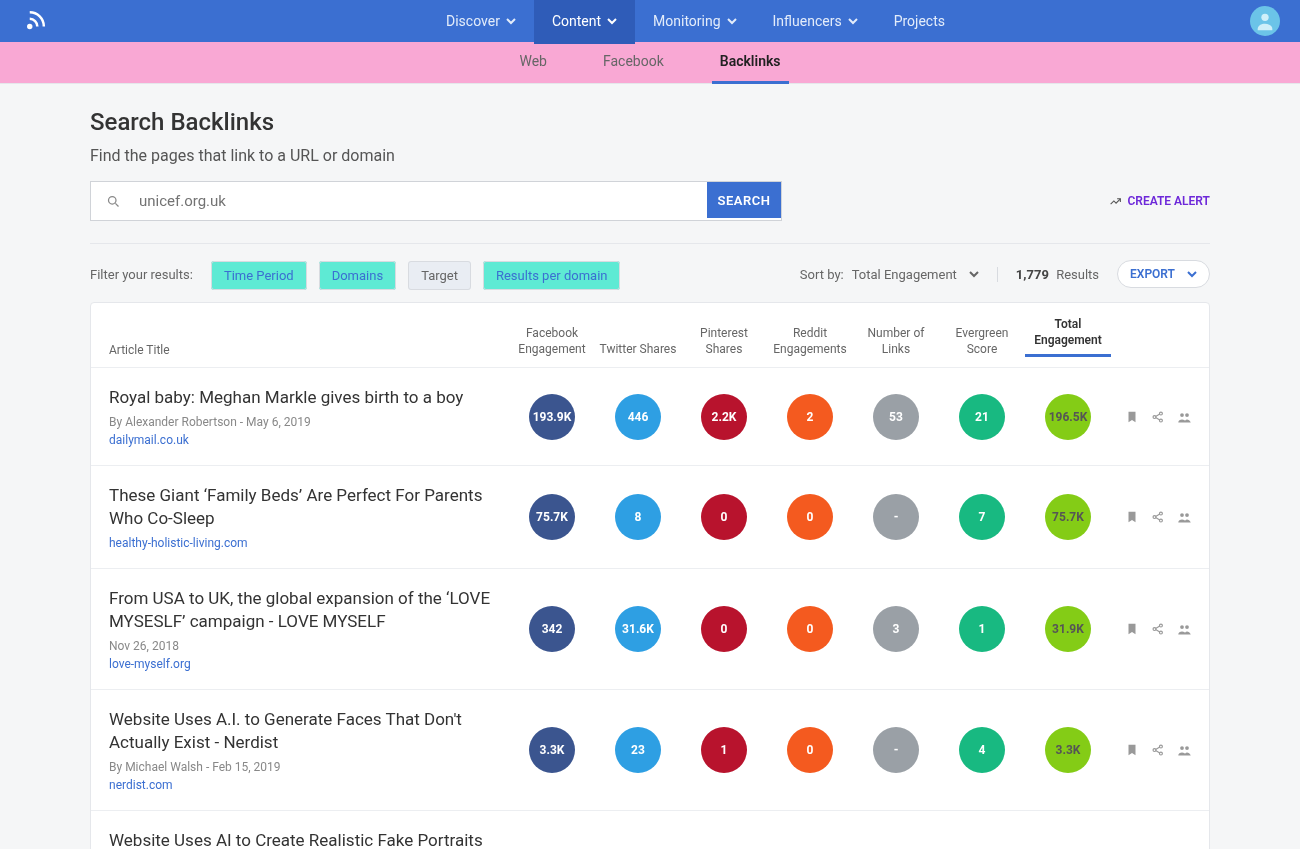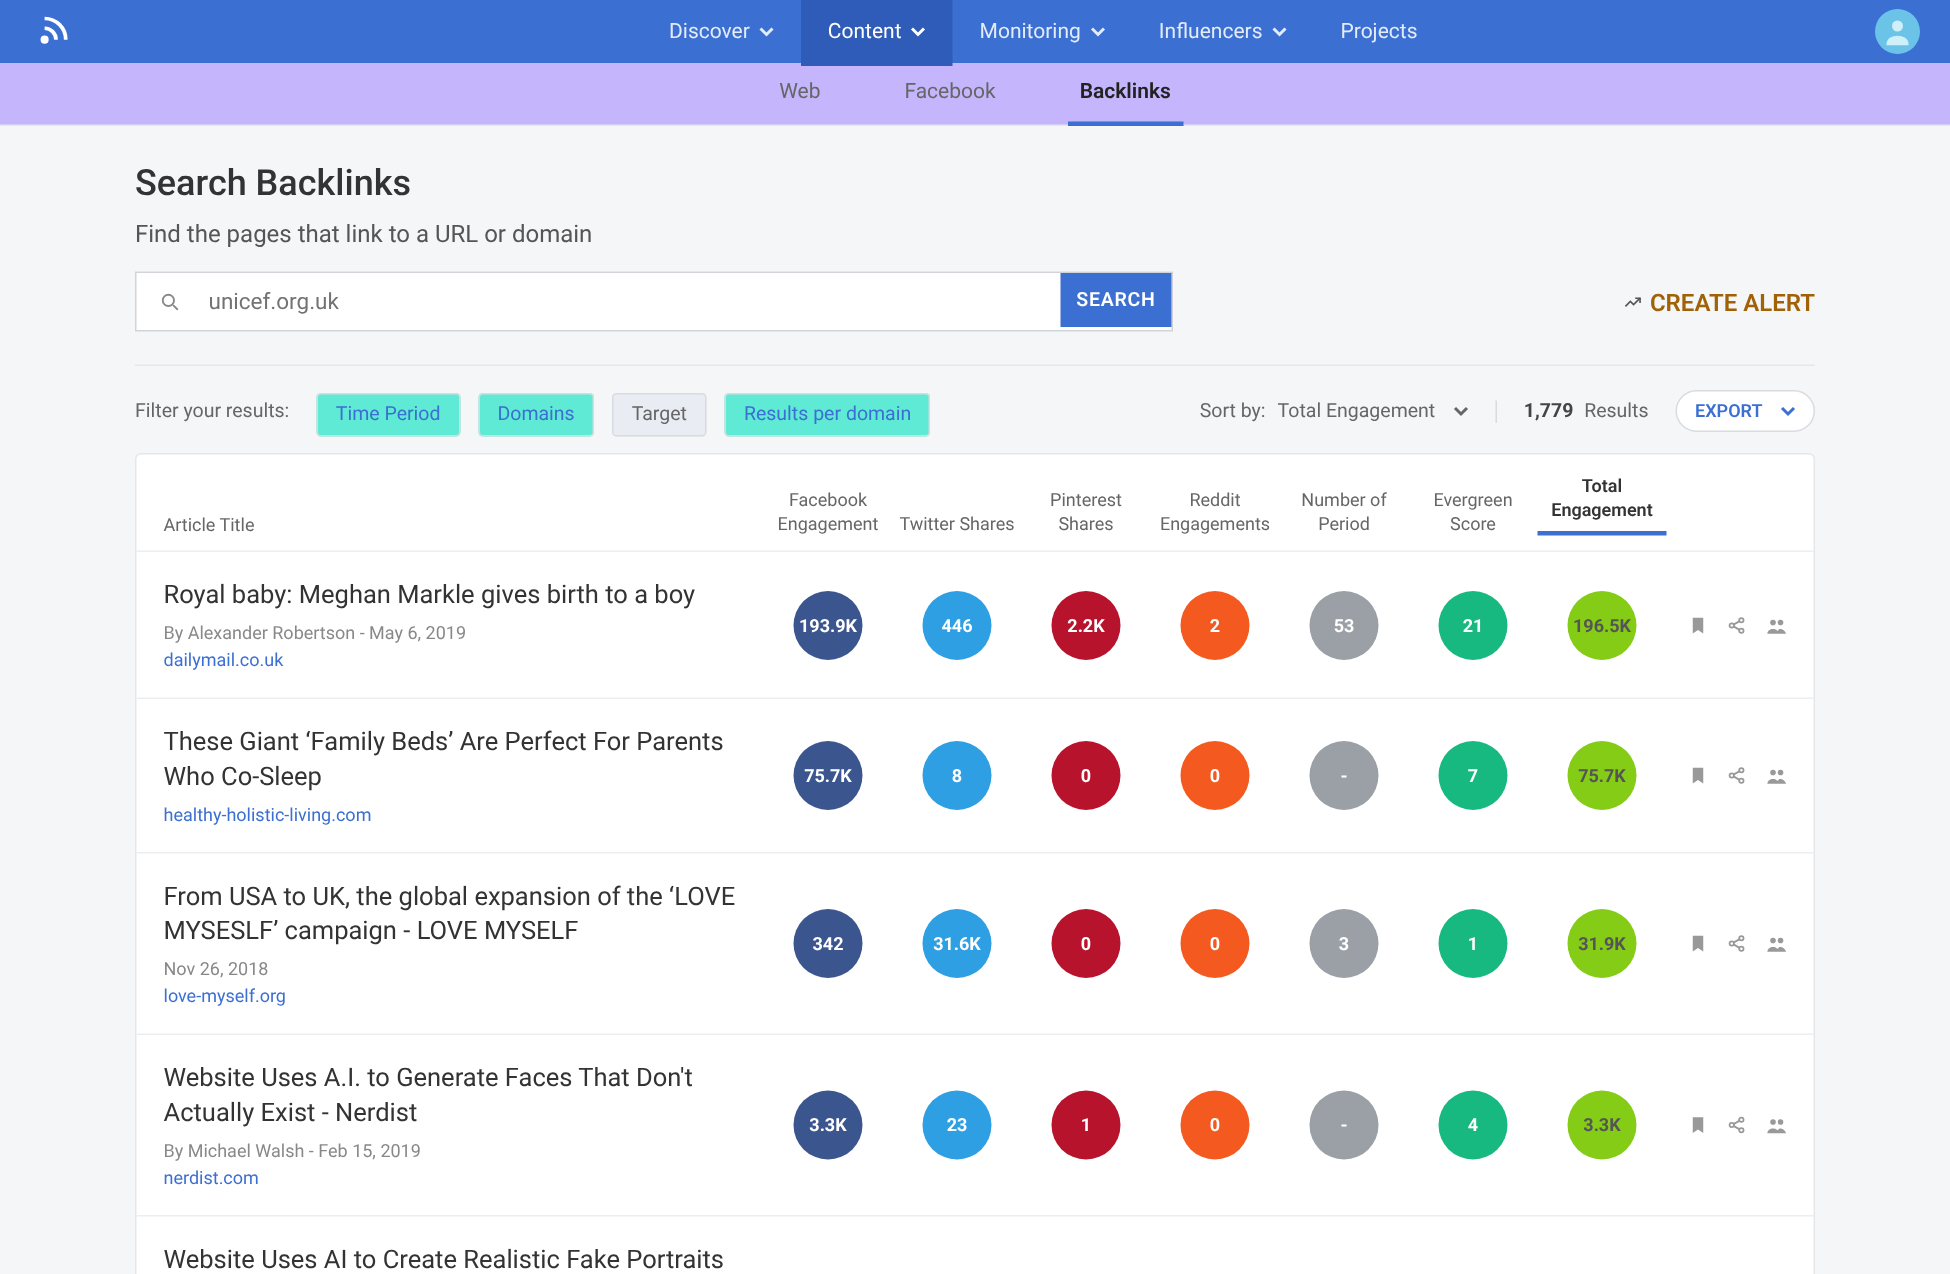--- a/index.html
+++ b/index.html
@@ -4,32 +4,32 @@
 <style>
 * { margin: 0; padding: 0; box-sizing: border-box; font-family: -apple-system, BlinkMacSystemFont, "Segoe UI", Roboto, Helvetica, Arial, sans-serif; }
 body { background: #f5f6f7; color: #444; }
 .topbar { background: #3b6fd1; height: 42px; display: flex; align-items: center; padding: 0 20px; }
 .logo-icon { width: 28px; height: 28px; color: #fff; display:flex; align-items:center; }
 .topnav { display: flex; margin-left: 380px; }
 .navitem { color: #e3ecfa; font-size: 14px; padding: 0 18px; height: 46px; display: flex; align-items: center; cursor: pointer; position:relative;}
 .navitem.active { background: #2f5cb8; color:#fff;}
 .chevd { width:10px; height:10px; margin-left:6px; fill:none; stroke:currentColor; stroke-width:2;}
 .avatar { margin-left:auto; width:30px; height:30px; border-radius:50%; background:#6bc4e8; display:flex; align-items:center; justify-content:center;}
-.subtabs { background:#c4b5fd; height:42px; border-bottom:1px solid #e5e7eb; display:flex; align-items:center; justify-content:center; gap:40px;}
+.subtabs { background:#f9a8d4; height:42px; border-bottom:1px solid #e5e7eb; display:flex; align-items:center; justify-content:center; gap:40px;}
 .subtab { font-size:14px; color:#666; height:42px; display:flex; align-items:center; cursor:pointer; border-bottom:3px solid transparent; padding:0 8px;}
 .subtab.active { color:#222; font-weight:600; border-bottom-color:#3b6fd1;}
 .page { max-width:1160px; margin:0 auto; padding:24px 20px;}
 .h1 { font-size:24px; font-weight:500; color:#333; margin-bottom:10px;}
 .sub { font-size:16px; color:#555; margin-bottom:16px;}
 .searchrow { display:flex; align-items:center;}
 .searchbox { flex:0 0 692px; display:flex; border:1px solid #d0d3d8; background:#fff;}
 .searchicon { width:44px; display:flex; align-items:center; justify-content:center; color:#888;}
 .searchinput { border:none; outline:none; font-size:15px; flex:1; padding:10px 4px; color:#737373;}
 .searchbtn { background:#3b6fd1; color:#fff; border:none; width:74px; height:36px; font-size:13px; font-weight:600; letter-spacing:.5px; cursor:pointer;}
-.alert { margin-left:auto; font-size:16px; color:#a16207; font-weight:600; display:flex; align-items:center; gap:5px; cursor:pointer;}
+.alert { margin-left:auto; font-size:12px; color:#6d28d9; font-weight:600; display:flex; align-items:center; gap:5px; cursor:pointer;}
 .divider { border:none; border-top:1px solid #e5e7eb; margin:22px 0 16px;}
 .filterrow { display:flex; align-items:center; margin-bottom:14px;}
 .filterlabel { font-size:13px; color:#666; margin-right:18px;}
 .chip { font-size:13px; background:#5eead4; border:1px solid #d8dbe0; border-radius:3px; padding:6px 12px; margin-right:12px; cursor:pointer;}
 .chip.blue { color:#3b6fd1; }
 .chip.sel { background:#e9edf3; color:#666; }
 .sortby { margin-left:auto; font-size:13px; color:#666; display:flex; align-items:center; gap:6px; cursor:pointer;}
 .resultcount { font-size:13px; color:#666; margin:0 18px; border-left:1px solid #d8dbe0; padding-left:18px;}
 .resultcount b{ font-weight:700; color:#444;}
 .export { font-size:12px; font-weight:600; color:#3b6fd1; background:#fff; border:1px solid #d8dbe0; border-radius:14px; padding:6px 12px; display:flex; align-items:center; gap:6px; cursor:pointer;}
@@ -160,21 +160,21 @@
     </div>
   </div>
 
   <div class="table">
     <div class="thead">
       <div class="th-title">Article Title</div>
       <div class="th">Facebook Engagement</div>
       <div class="th">Twitter Shares</div>
       <div class="th">Pinterest Shares</div>
       <div class="th">Reddit Engagements</div>
-      <div class="th">Number of Period</div>
+      <div class="th">Number of Links</div>
       <div class="th">Evergreen Score</div>
       <div class="th active">Total Engagement</div>
       <div class="th-actions"></div>
     </div>
     <div id="tbody">
         <div class="trow">
           <div class="tc-title">
       <div class="atitle">Royal baby: Meghan Markle gives birth to a boy</div>
       <div class="byline">By Alexander Robertson - May 6, 2019</div>
       <div class="domlink">dailymail.co.uk</div>

